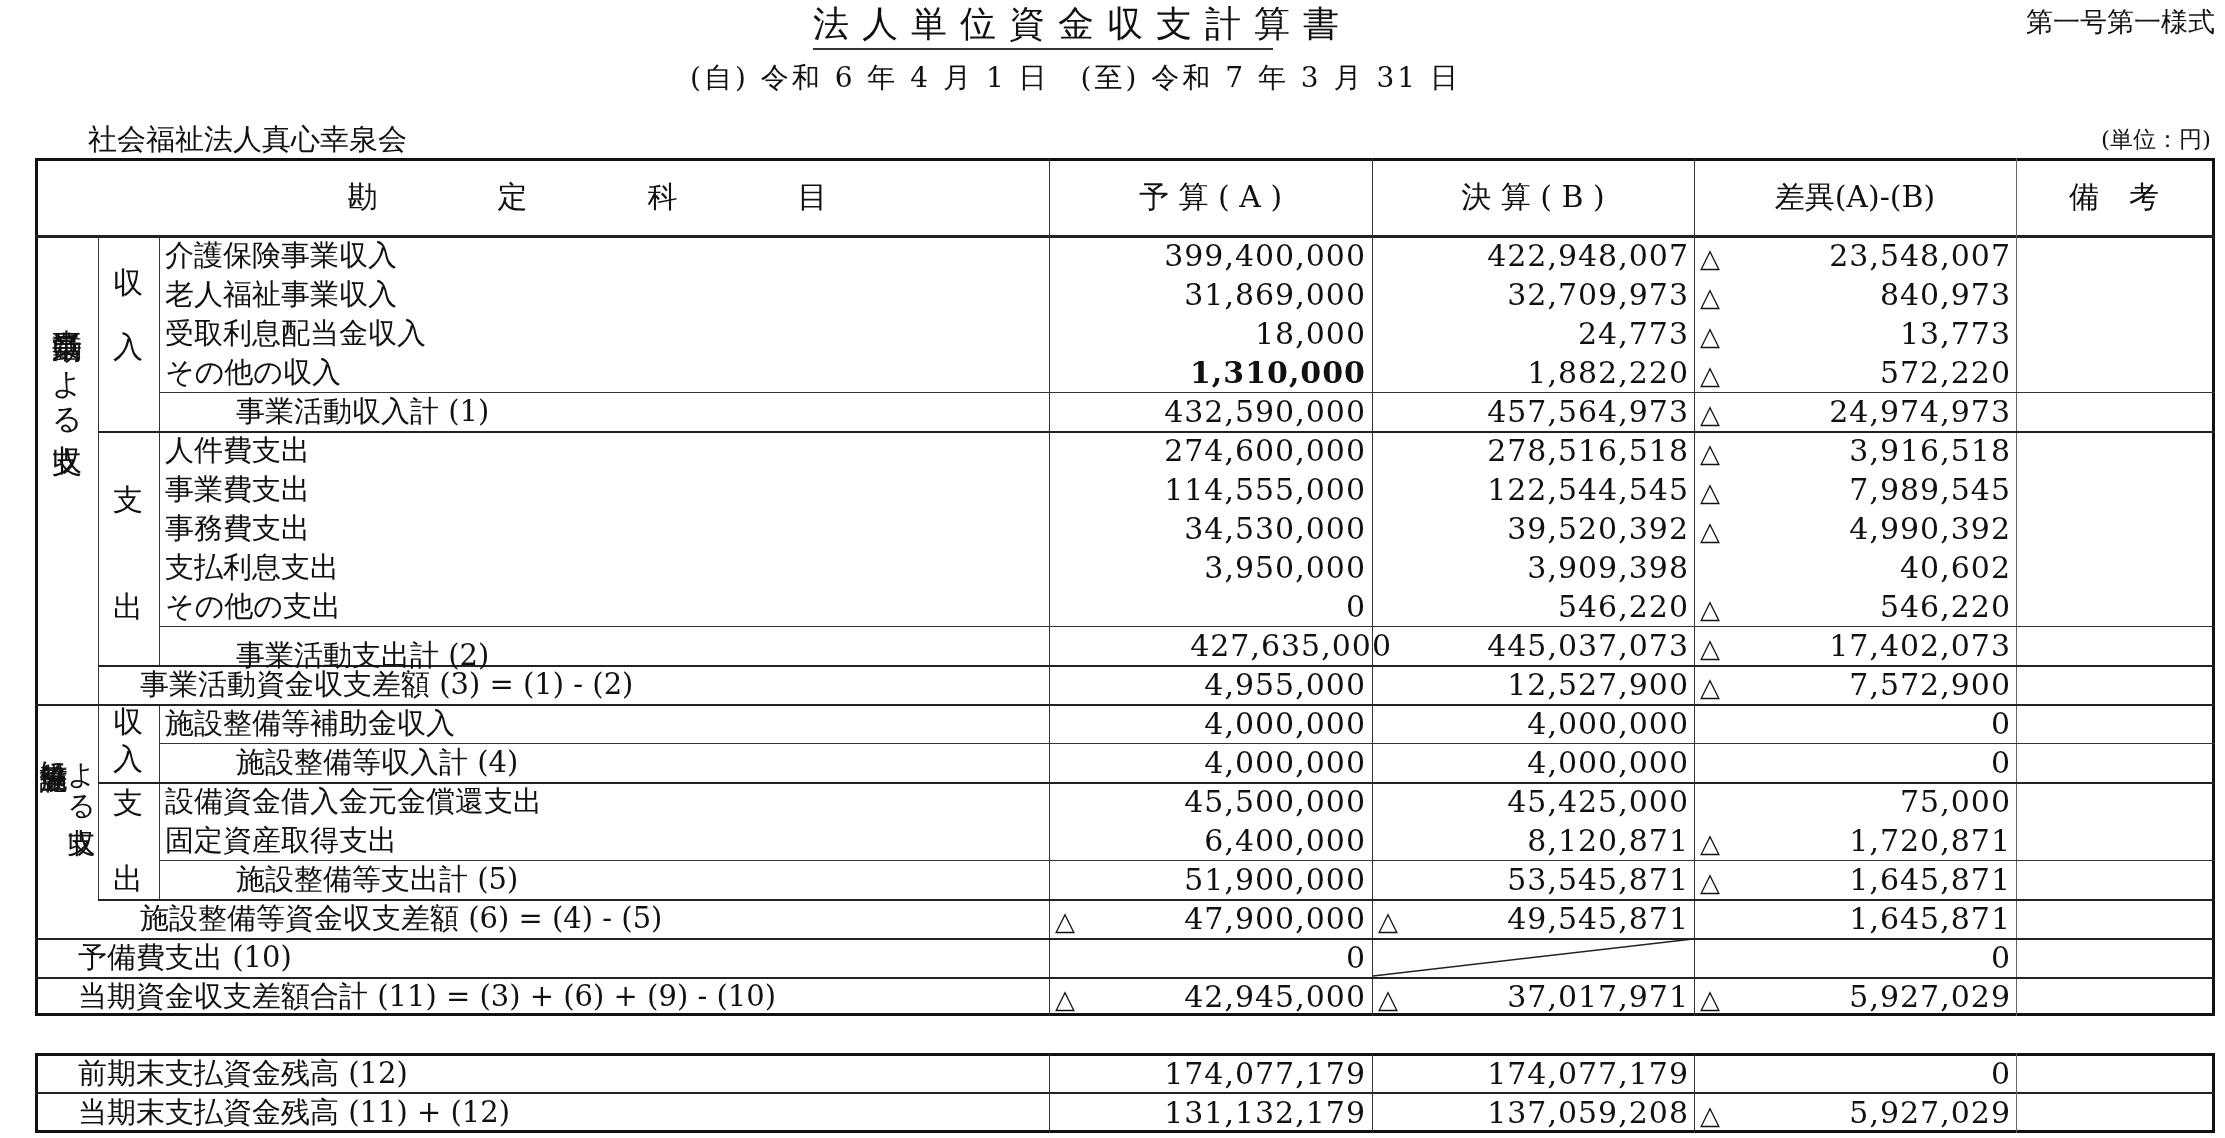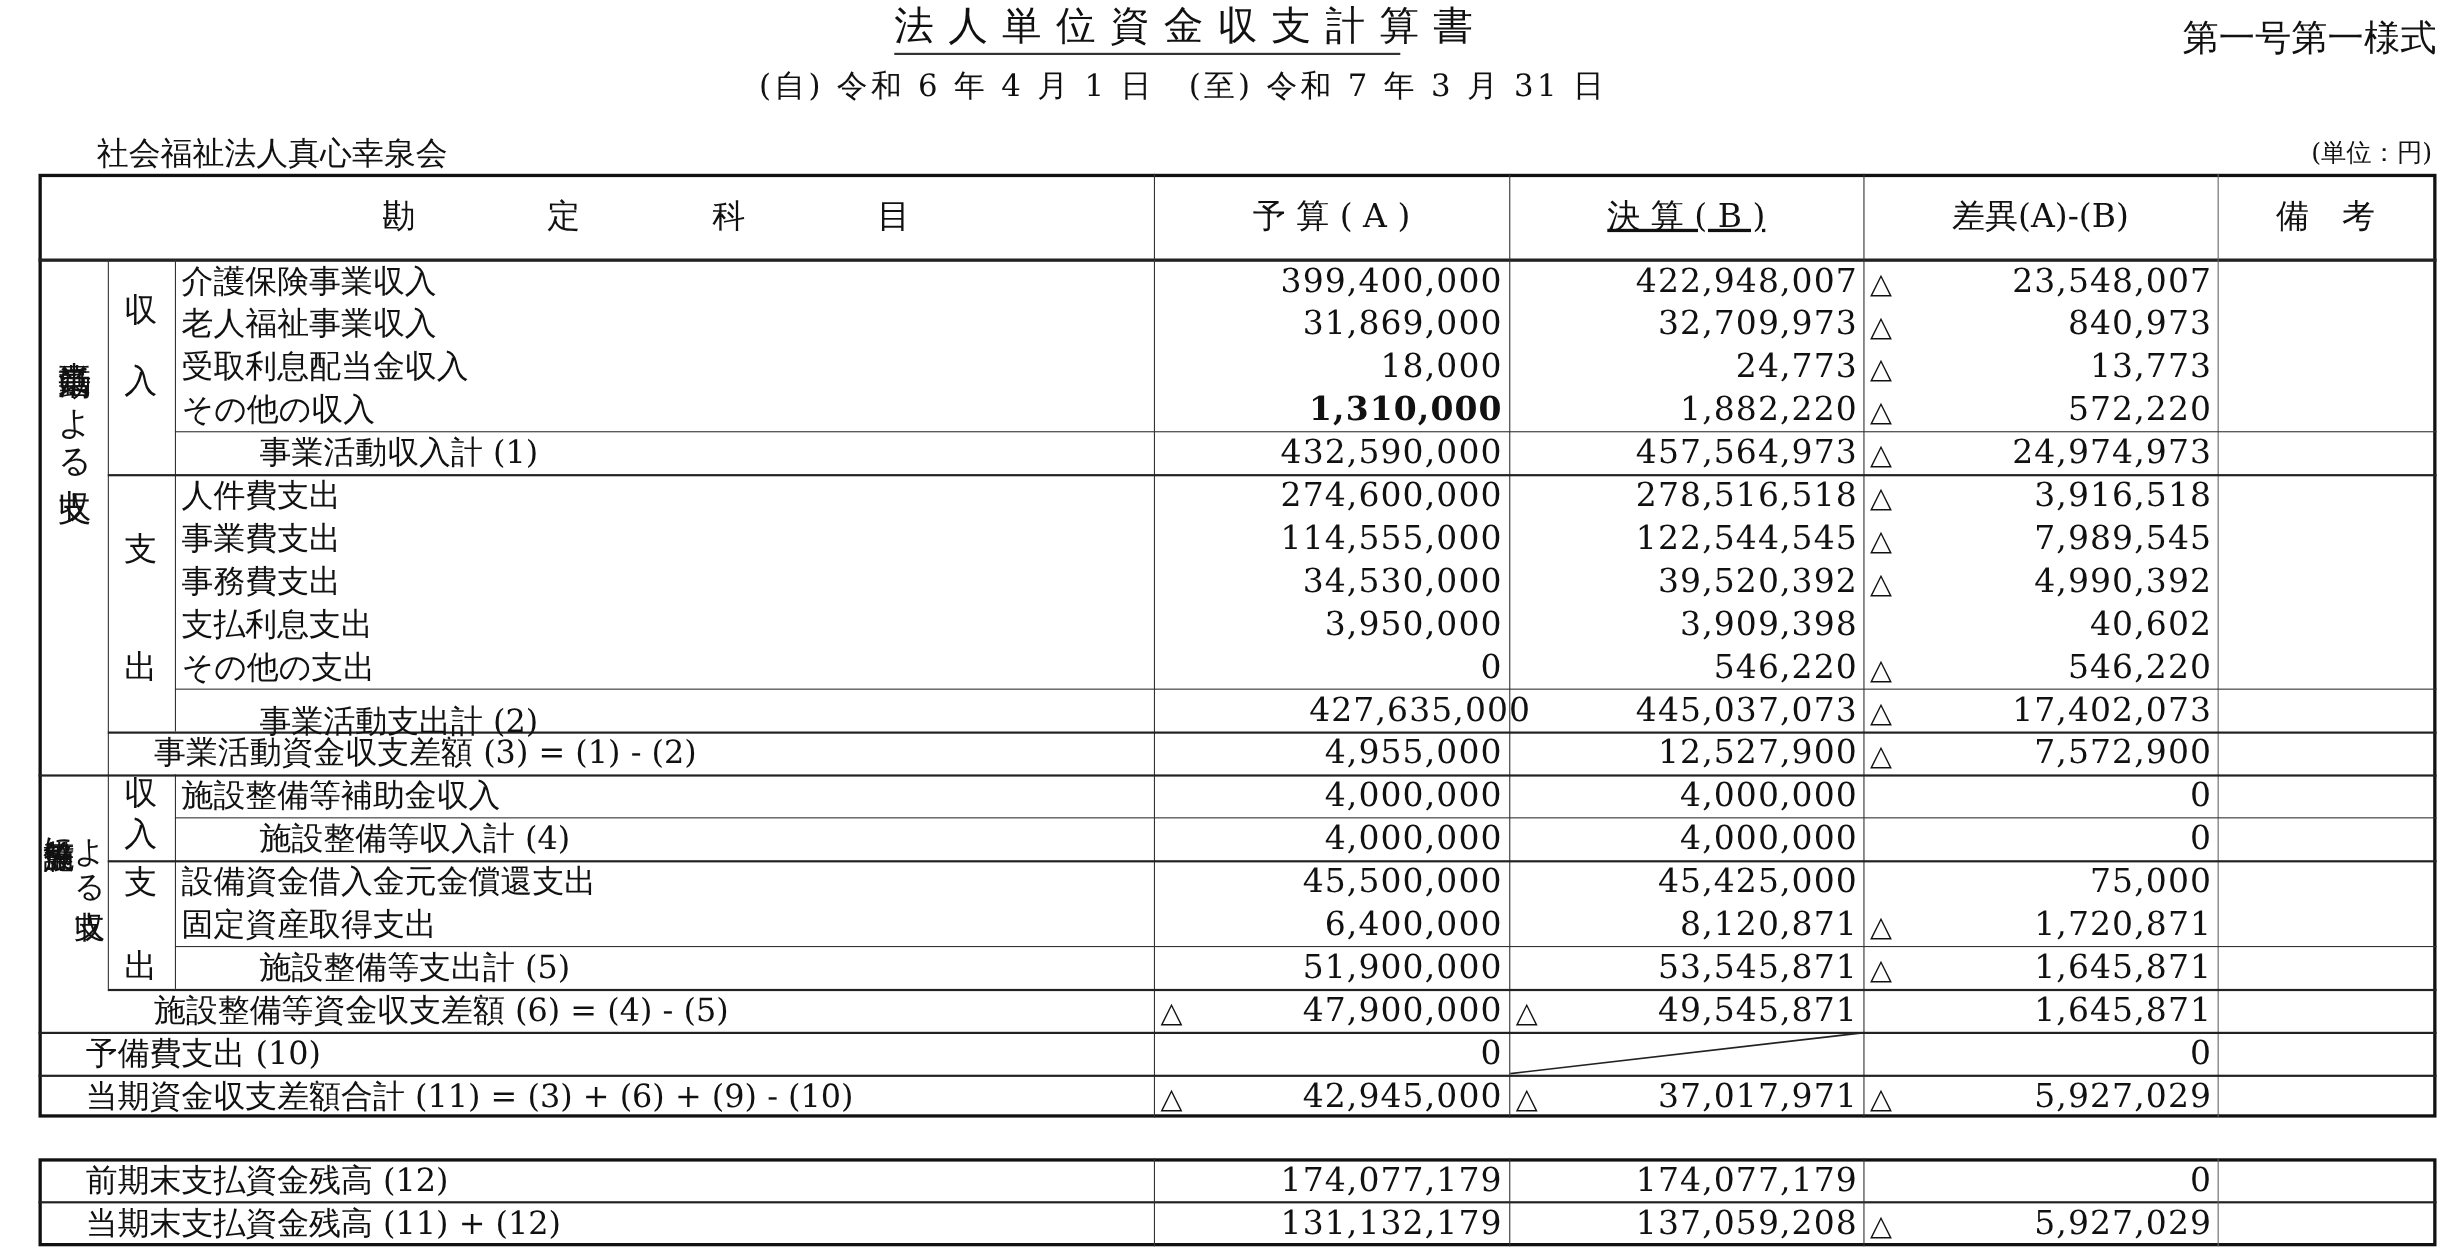--- a/index.html
+++ b/index.html
@@ -2,21 +2,21 @@
 <html><head>
 <meta charset="utf-8">
 <style>
   html, body { margin:0; padding:0; background:#ffffff; }
   body { width:2225px; height:1138px; position:relative; overflow:hidden;
          font-family:"DejaVu Serif","Liberation Serif",serif; color:#111; }
   .abs { position:absolute; }
   .title { left:813px; top:2px; width:460px; height:46px; font-size:36px; letter-spacing:13px;
            text-align:center; border-bottom:2px solid #333; line-height:44px; white-space:nowrap; }
   .period { left:690px; top:58px; font-size:28px; letter-spacing:3px; white-space:nowrap; line-height:40px; }
-  .form-no { right:10px; top:14px; font-size:33px; white-space:nowrap; line-height:40px; }
+  .form-no { right:10px; top:2px; font-size:27px; white-space:nowrap; line-height:40px; }
   .org { left:88px; top:120px; font-size:29px; white-space:nowrap; line-height:38px; }
   .unit { right:14px; top:120px; font-size:23px; white-space:nowrap; line-height:38px; }
   .hline { position:absolute; height:0; border-top:2px solid #222; }
   .hthin { border-top-width:1.5px; border-top-color:#333; }
   .vline { position:absolute; width:0; border-left:1.5px solid #333; }
   .cell-text { position:absolute; font-size:29px; line-height:39px; white-space:nowrap; }
   .num { position:absolute; font-size:30px; line-height:39px; text-align:right; white-space:nowrap;
          letter-spacing:1px; }
   .tri { position:absolute; font-size:26px; line-height:39px; font-family:"DejaVu Sans","Liberation Sans",sans-serif; }
   .hdr { position:absolute; font-size:30px; line-height:78px; text-align:center; white-space:nowrap; }
@@ -32,21 +32,21 @@
 <div class="abs form-no">第一号第一様式</div>
 <div class="abs org">社会福祉法人真心幸泉会</div>
 <div class="abs unit">(単位：円)</div>
 
 <div id="main-table">
 
   <div class="abs" style="left:35px; top:158px; width:2180px; height:858px; border:3px solid #111; box-sizing:border-box;"></div>
 
   <div class="hdr" style="left:38px; top:158px; width:1011px;padding-left:44px;">勘　　　　定　　　　科　　　　目</div>
   <div class="hdr" style="left:1049px; top:158px; width:323px;">予 算 ( A )</div>
-  <div class="hdr" style="left:1372px; top:158px; width:322px;text-decoration:underline;">決 算 ( B )</div>
+  <div class="hdr" style="left:1372px; top:158px; width:322px;">決 算 ( B )</div>
   <div class="hdr" style="left:1694px; top:158px; width:322px;">差異(A)-(B)</div>
   <div class="hdr" style="left:2016px; top:158px; width:196px;">備　考</div>
   <div class="hline" style="left:35px; top:235px; width:2180px; border-top-width:3px;"></div>
 
   <div class="vline" style="left:1049px; top:158px; height:858px;"></div>
   <div class="vline" style="left:1372px; top:158px; height:858px;"></div>
   <div class="vline" style="left:1694px; top:158px; height:858px;"></div>
   <div class="vline" style="left:2016px; top:158px; height:858px; border-left-color:#666;"></div>
 
   <div class="vline" style="left:98px; top:236px; height:663px;"></div>

